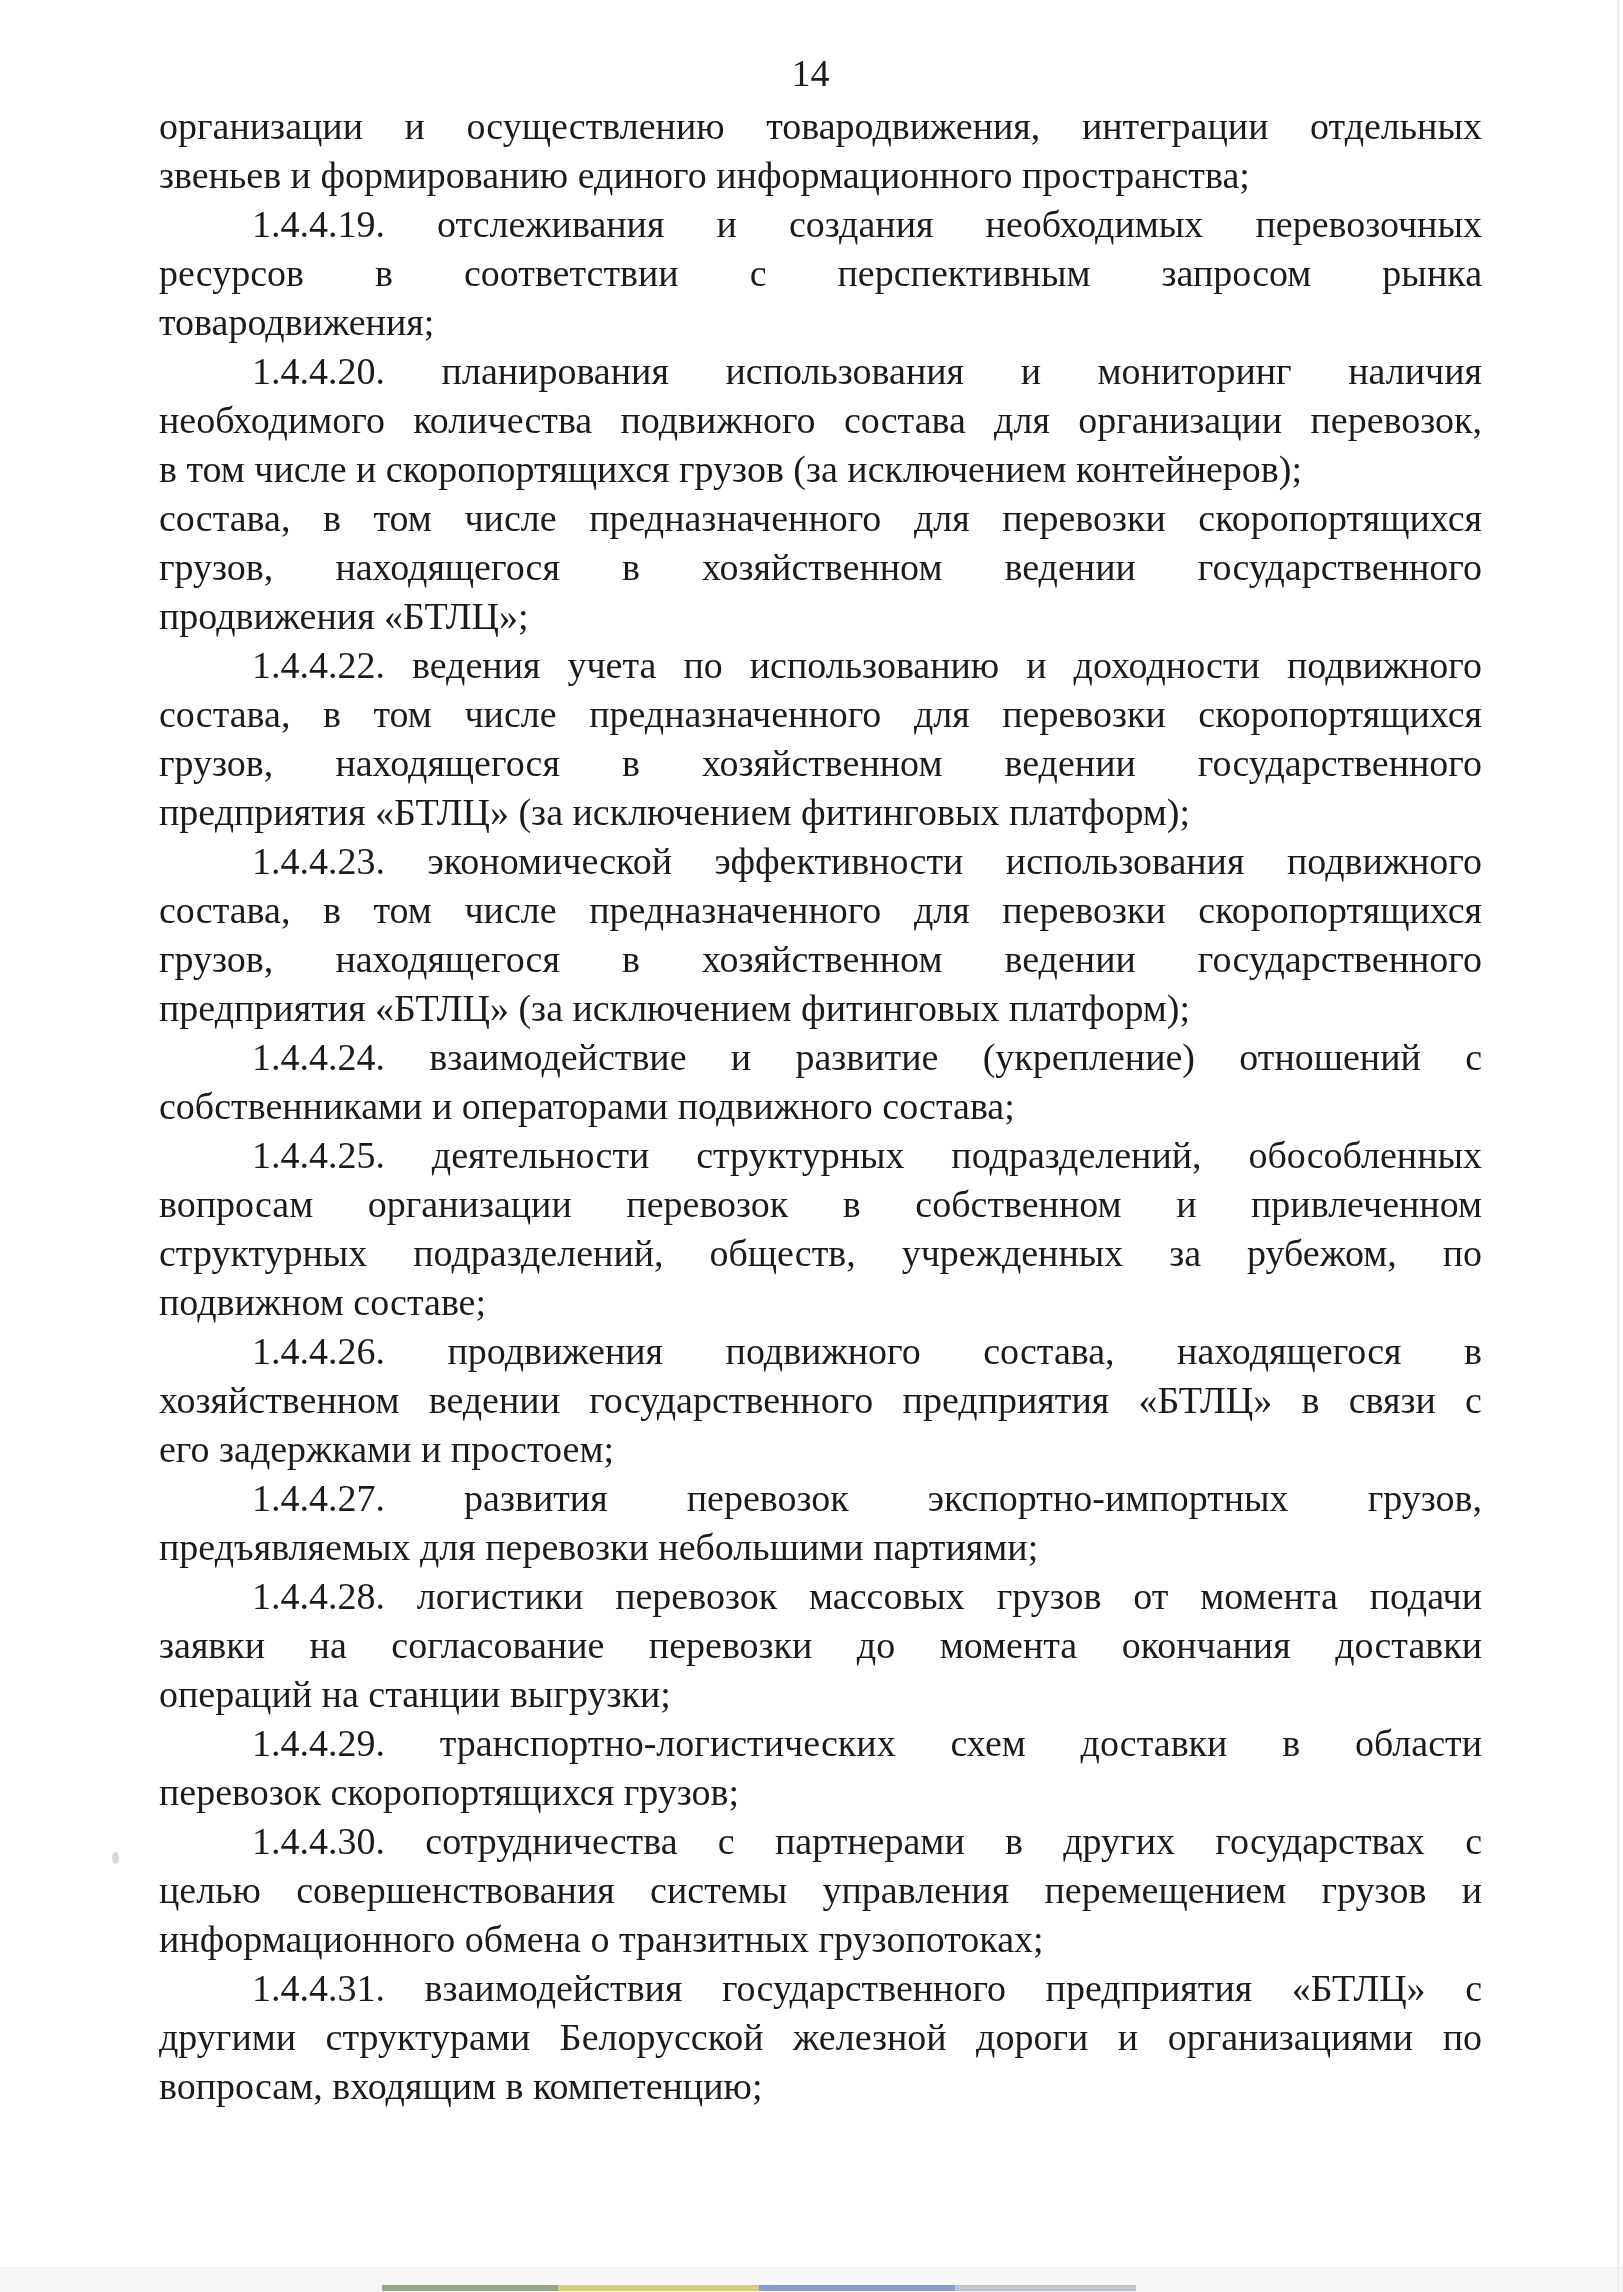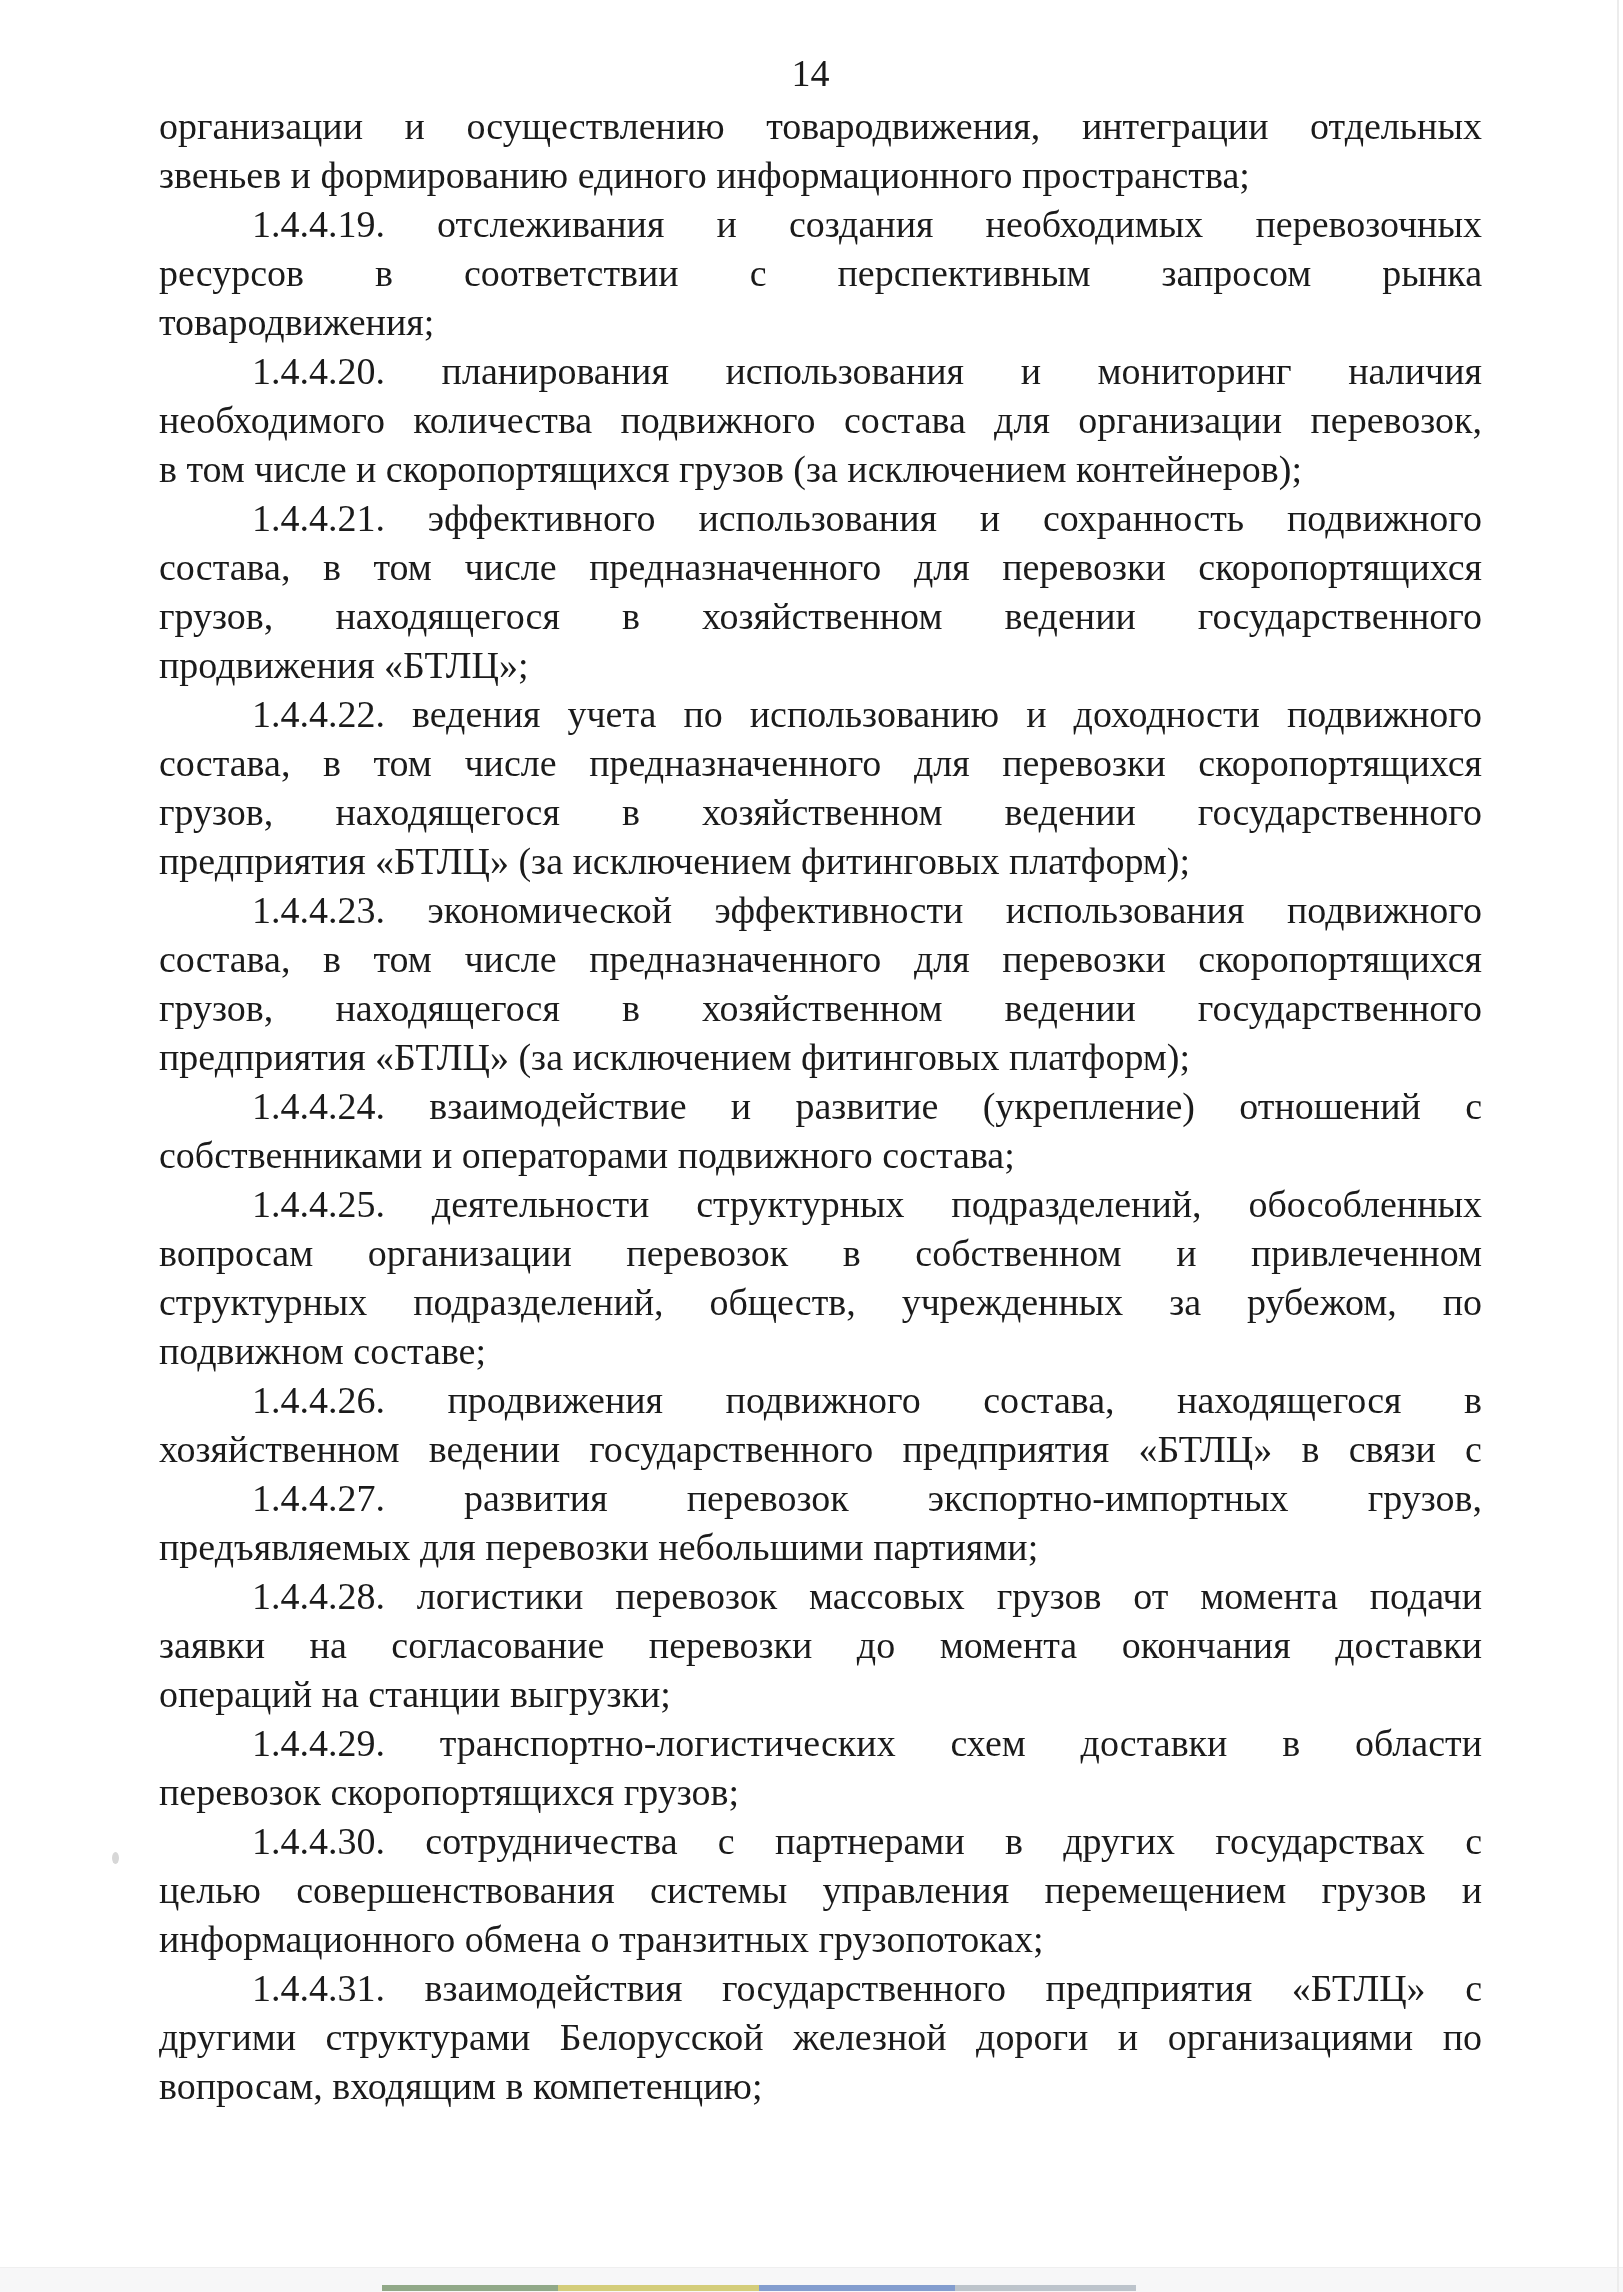--- a/index.html
+++ b/index.html
@@ -92,40 +92,40 @@
 
   <div class="content" id="content">
       <div class="line">организации и осуществлению товародвижения, интеграции отдельных</div>
       <div class="line last">звеньев и формированию единого информационного пространства;</div>
       <div class="line indent">1.4.4.19. отслеживания и создания необходимых перевозочных</div>
       <div class="line">ресурсов в соответствии с перспективным запросом рынка</div>
       <div class="line last">товародвижения;</div>
       <div class="line indent">1.4.4.20. планирования использования и мониторинг наличия</div>
       <div class="line">необходимого количества подвижного состава для организации перевозок,</div>
       <div class="line last">в том числе и скоропортящихся грузов (за исключением контейнеров);</div>
-      <div class="line indent">1.4.4.21. эффективного использования и сохранность подвижного</div>
       <div class="line">состава, в том числе предназначенного для перевозки скоропортящихся</div>
       <div class="line">грузов, находящегося в хозяйственном ведении государственного</div>
       <div class="line last">продвижения «БТЛЦ»;</div>
       <div class="line indent">1.4.4.22. ведения учета по использованию и доходности подвижного</div>
       <div class="line">состава, в том числе предназначенного для перевозки скоропортящихся</div>
       <div class="line">грузов, находящегося в хозяйственном ведении государственного</div>
       <div class="line last">предприятия «БТЛЦ» (за исключением фитинговых платформ);</div>
       <div class="line indent">1.4.4.23. экономической эффективности использования подвижного</div>
       <div class="line">состава, в том числе предназначенного для перевозки скоропортящихся</div>
       <div class="line">грузов, находящегося в хозяйственном ведении государственного</div>
       <div class="line last">предприятия «БТЛЦ» (за исключением фитинговых платформ);</div>
       <div class="line indent">1.4.4.24. взаимодействие и развитие (укрепление) отношений с</div>
       <div class="line last">собственниками и операторами подвижного состава;</div>
       <div class="line indent">1.4.4.25. деятельности структурных подразделений, обособленных</div>
       <div class="line">вопросам организации перевозок в собственном и привлеченном</div>
       <div class="line">структурных подразделений, обществ, учрежденных за рубежом, по</div>
       <div class="line last">подвижном составе;</div>
       <div class="line indent">1.4.4.26. продвижения подвижного состава, находящегося в</div>
       <div class="line">хозяйственном ведении государственного предприятия «БТЛЦ» в связи с</div>
+      <div class="line last">его задержками и простоем;</div>
       <div class="line indent">1.4.4.27. развития перевозок экспортно-импортных грузов,</div>
       <div class="line last">предъявляемых для перевозки небольшими партиями;</div>
       <div class="line indent">1.4.4.28. логистики перевозок массовых грузов от момента подачи</div>
       <div class="line">заявки на согласование перевозки до момента окончания доставки</div>
       <div class="line last">операций на станции выгрузки;</div>
       <div class="line indent">1.4.4.29. транспортно-логистических схем доставки в области</div>
       <div class="line last">перевозок скоропортящихся грузов;</div>
       <div class="line indent">1.4.4.30. сотрудничества с партнерами в других государствах с</div>
       <div class="line">целью совершенствования системы управления перемещением грузов и</div>
       <div class="line last">информационного обмена о транзитных грузопотоках;</div>

